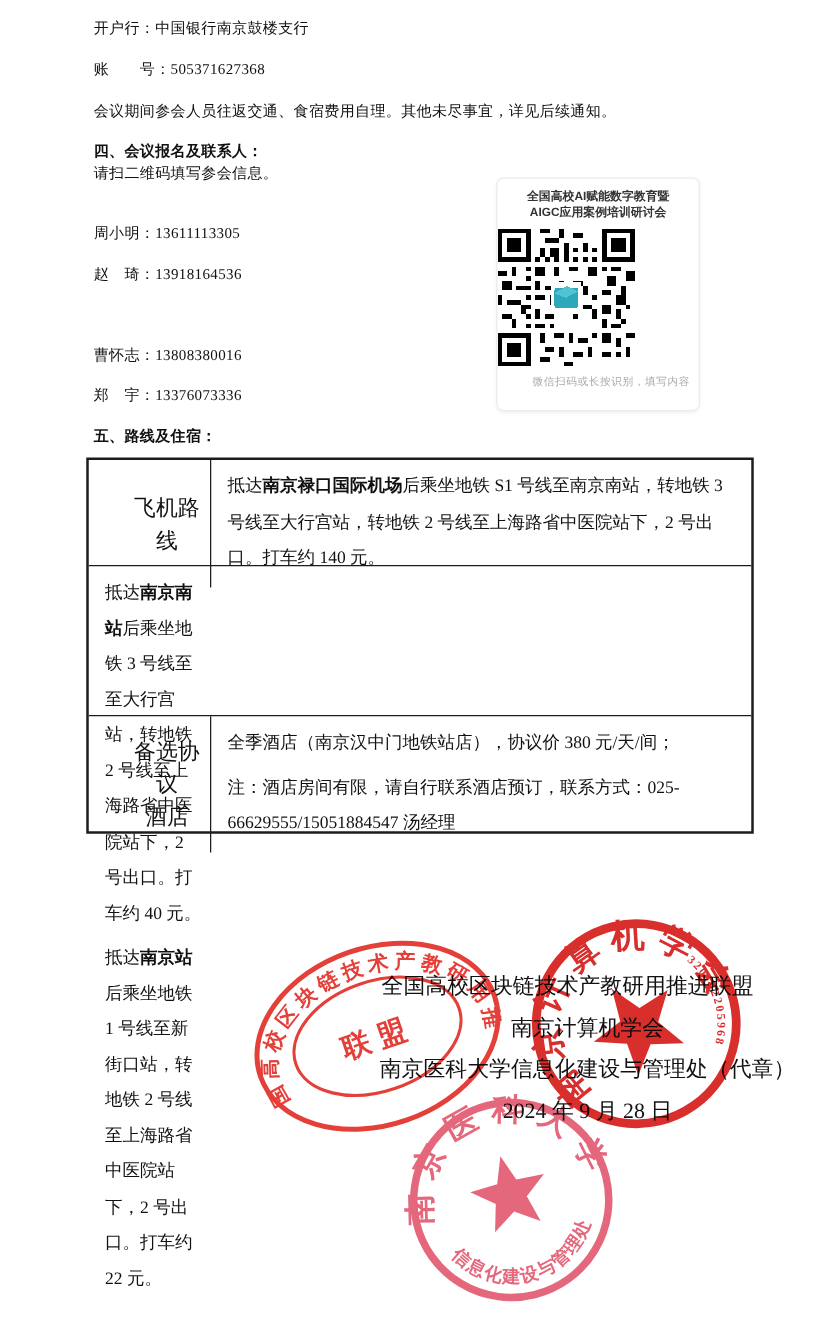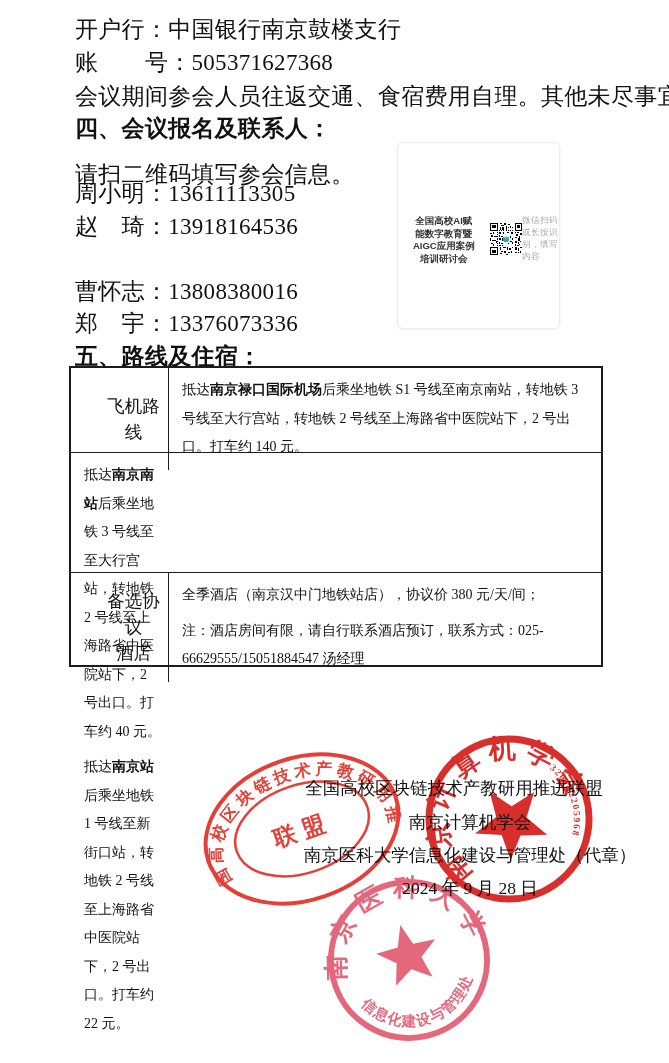--- a/index.html
+++ b/index.html
@@ -3,35 +3,35 @@
 <meta charset="utf-8">
 <style>
   * { margin:0; padding:0; box-sizing:border-box; }
   html,body { background:#ffffff; }
   .page {
     position:relative; width:669px; height:1063px; margin:0 auto;
     background:#ffffff; overflow:hidden;
     font-family:"Liberation Serif","DejaVu Serif",serif;
     color:#111;
   }
-  .tline { position:absolute; left:75px; font-size:23px; white-space:pre; letter-spacing:.3px; }
+  .tline { position:absolute; left:75px; font-size:12px; white-space:pre; letter-spacing:.3px; }
   .tline.bold { font-weight:bold; }
 
   
   .qr-card {
     position:absolute; left:397px; top:142px; width:163px; height:187px;
     background:#fff; border:1px solid #ececec; border-radius:6px;
     box-shadow:0 1px 3px rgba(0,0,0,.06);
-    display:flex; flex-direction:row; align-items:center;
+    display:flex; flex-direction:column; 
     font-family:"Liberation Sans","DejaVu Sans",sans-serif;
   }
   .qr-title { margin-top:9px; padding:0 13px; font-size:9.5px; line-height:12.5px;
     font-weight:bold; color:#333; text-align:center; }
   .qr-svg { margin-top:6px; width:110px; height:110px; }
-  .qr-caption { margin-top:7px; font-size:8.5px; color:#a9a9a9; letter-spacing:.5px; }
+  .qr-caption { margin-top:7px; font-size:8.5px; color:#a9a9a9; letter-spacing:.5px;margin-left:28px; }
 
   
   .rtable {
     position:absolute; left:69px; top:366px; width:534px;
     border:2px solid #1c1c1c; border-collapse:collapse;
   }
   .rrow { display:grid; grid-template-columns:98px 1fr; }
   .rrow + .rrow { border-top:1.5px solid #1c1c1c; }
   .rlabel {
     border-right:1.5px solid #1c1c1c;
@@ -56,21 +56,21 @@
 </head>
 <body>
 
 <div class="page">
 
   <div class="tline" style="top:14px">开户行：中国银行南京鼓楼支行</div>
   <div class="tline" style="top:47px">账　　号：505371627368</div>
   <div class="tline" style="top:81px">会议期间参会人员往返交通、食宿费用自理。其他未尽事宜，详见后续通知。</div>
 
   <div class="tline bold" style="top:113px">四、会议报名及联系人：</div>
-  <div class="tline" style="top:159px">请扫二维码填写参会信息。</div>
+  <div class="tline" style="top:130px">请扫二维码填写参会信息。</div>
   <div class="tline" style="top:178px">周小明：13611113305</div>
   <div class="tline" style="top:211px">赵　琦：13918164536</div>
   <div class="tline" style="top:276px">曹怀志：13808380016</div>
   <div class="tline" style="top:308px">郑　宇：13376073336</div>
 
   <div class="qr-card">
     <div class="qr-title">全国高校AI赋能数字教育暨AIGC应用案例培训研讨会</div>
     <svg class="qr-svg" viewBox="0 0 29 29" shape-rendering="crispEdges">
       <rect x="0" y="0" width="29" height="29" fill="#fff"></rect>
       <g fill="#000">

